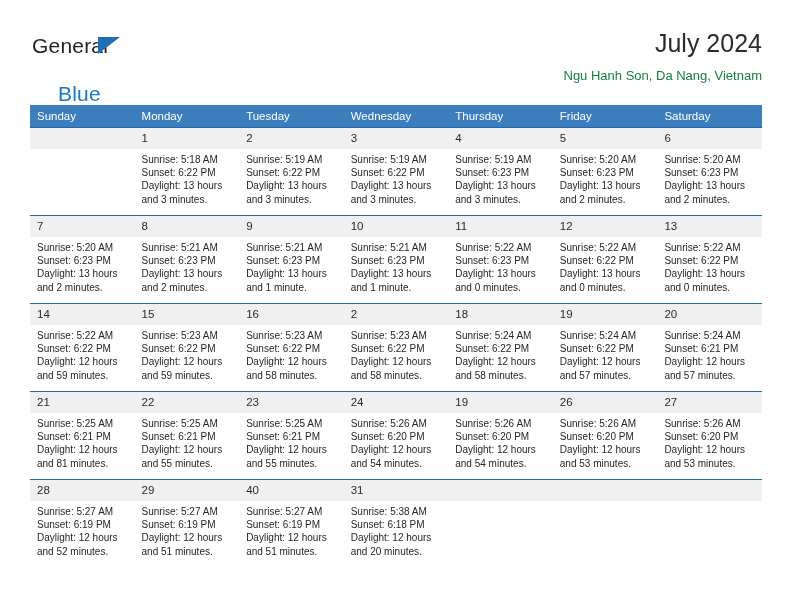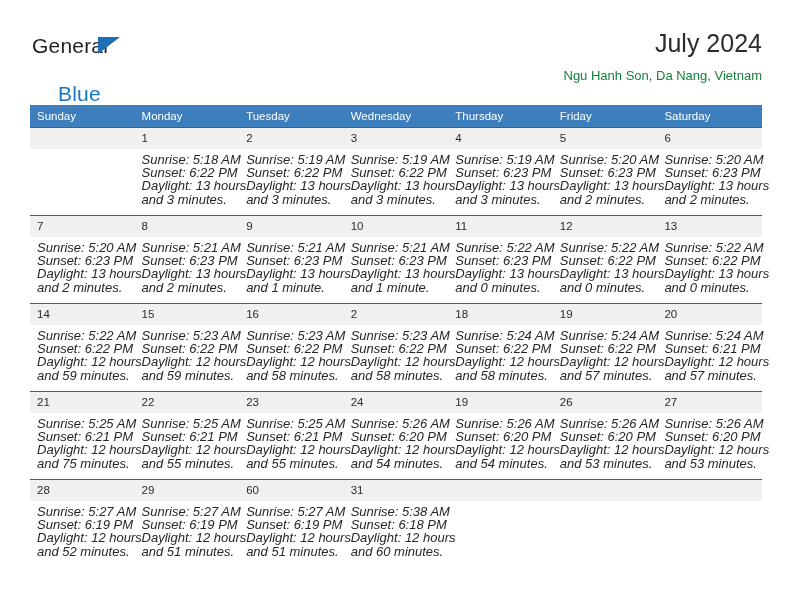--- a/index.html
+++ b/index.html
@@ -123,24 +123,23 @@
     padding: 4px 0 4px 7px;
     height: 13px;
     box-sizing: content-box;
     line-height: 13px;
   }
   .daynum.empty {
     color: transparent;
   }
   .details {
     padding: 4px 6px 0 7px;
-    font-size: 13px;
+    font-size: 10px;
     line-height: 13.2px;
     color: #262626;
-    font-style: italic;
   }
   .details div {
     white-space: nowrap;
   }
 </style>
 </head>
 <body>
 
 <div class="page">
 
@@ -404,21 +403,21 @@
           </td>
         </tr>
         <tr>
           <td>
             <div class="cell">
               <div class="daynum">21</div>
               <div class="details">
                 <div>Sunrise: 5:25 AM</div>
                 <div>Sunset: 6:21 PM</div>
                 <div>Daylight: 12 hours</div>
-                <div>and 75 minutes.</div>
+                <div>and 81 minutes.</div>
               </div>
             </div>
           </td>
           <td>
             <div class="cell">
               <div class="daynum">22</div>
               <div class="details">
                 <div>Sunrise: 5:25 AM</div>
                 <div>Sunset: 6:21 PM</div>
                 <div>Daylight: 12 hours</div>
@@ -500,37 +499,37 @@
               <div class="details">
                 <div>Sunrise: 5:27 AM</div>
                 <div>Sunset: 6:19 PM</div>
                 <div>Daylight: 12 hours</div>
                 <div>and 51 minutes.</div>
               </div>
             </div>
           </td>
           <td>
             <div class="cell">
-              <div class="daynum">60</div>
+              <div class="daynum">40</div>
               <div class="details">
                 <div>Sunrise: 5:27 AM</div>
                 <div>Sunset: 6:19 PM</div>
                 <div>Daylight: 12 hours</div>
                 <div>and 51 minutes.</div>
               </div>
             </div>
           </td>
           <td>
             <div class="cell">
               <div class="daynum">31</div>
               <div class="details">
                 <div>Sunrise: 5:38 AM</div>
                 <div>Sunset: 6:18 PM</div>
                 <div>Daylight: 12 hours</div>
-                <div>and 60 minutes.</div>
+                <div>and 20 minutes.</div>
               </div>
             </div>
           </td>
           <td>
             <div class="cell">
               <div class="daynum empty"></div>
             </div>
           </td>
           <td>
             <div class="cell">

